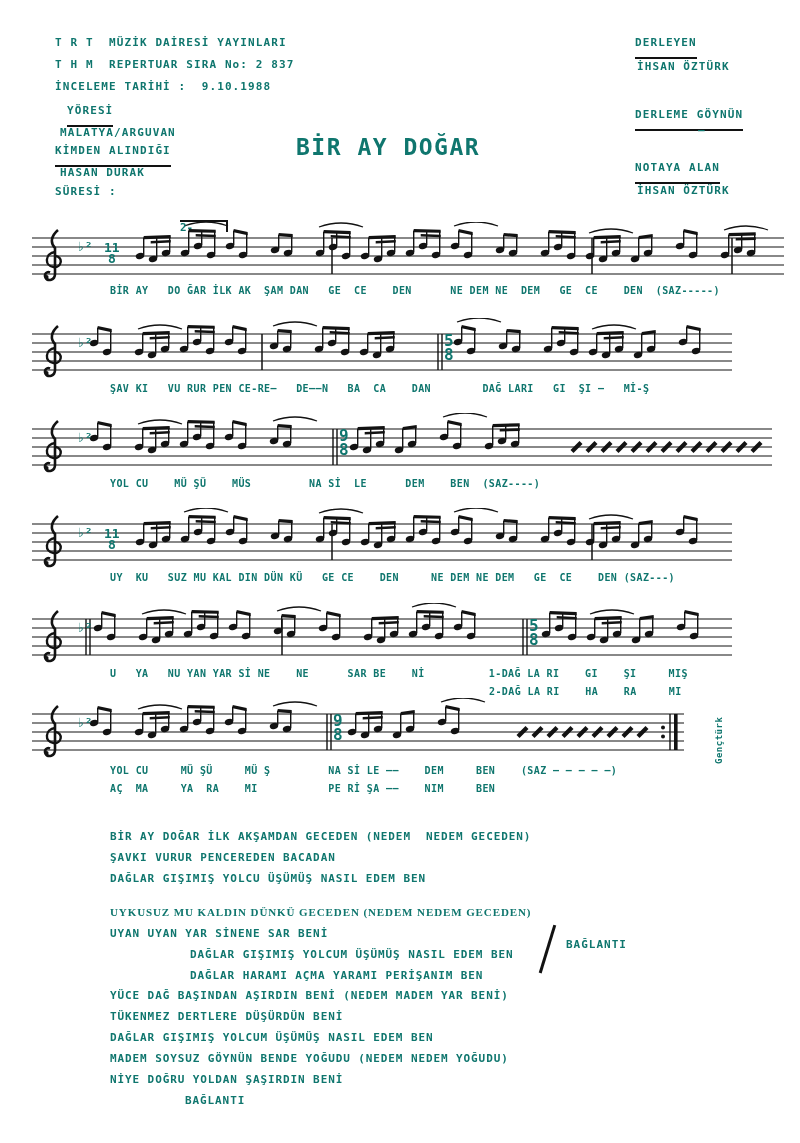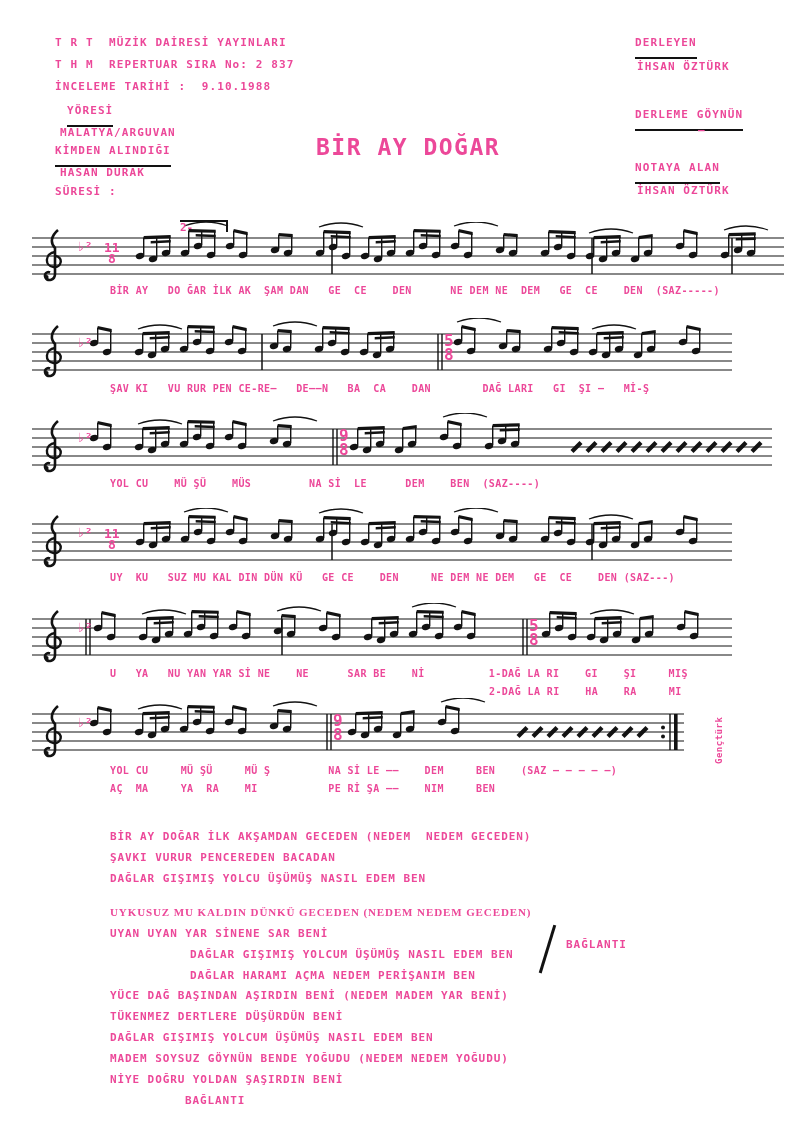--- a/index.html
+++ b/index.html
@@ -1,25 +1,25 @@
 <!DOCTYPE html>
 <html><head>
 <meta charset="utf-8">
 <style>
   html,body{margin:0;padding:0;background:#e8e8e4;}
   .page{
     position:relative;width:800px;height:1143px;margin:0 auto;
-    background:#ffffff;color:#ec4899;overflow:hidden;
+    background:#ffffff;color:#0f766e;overflow:hidden;
     font-family:"DejaVu Sans Mono","Liberation Mono",monospace;
   }
   .hline{position:absolute;font-weight:bold;font-size:11px;letter-spacing:1.1px;white-space:pre;}
   .ul{border-bottom:2px solid #121212;padding-bottom:8px;}
   .title{
     position:absolute;left:296px;top:134px;font-weight:bold;font-size:23px;
-    letter-spacing:1.5px;white-space:pre;margin-left:20px;
+    letter-spacing:1.5px;white-space:pre;
   }
   .staff{position:absolute;left:32px;width:762px;height:96px;}
   .staff-svg{position:absolute;left:0;top:0;}
   .keysig{position:absolute;top:17px;font-size:13px;font-weight:bold;letter-spacing:0;}
   .tsig{position:absolute;font-weight:bold;text-align:center;}
   .tsig i{display:block;font-style:normal;font-size:13px;line-height:11px;}
   .tsig.mid i{font-size:16px;line-height:14px;}
   .volta{
     position:absolute;left:148px;top:-2px;height:10px;width:46px;
     border-top:2.5px solid #121212;border-right:2.5px solid #121212;
@@ -702,21 +702,21 @@
 
   <div class="credit">Gençtürk</div>
 
   <div class="verse" style="left:110px;top:826px">
     <div class="vline">BİR AY DOĞAR İLK AKŞAMDAN GECEDEN (NEDEM  NEDEM GECEDEN)</div>
     <div class="vline">ŞAVKI VURUR PENCEREDEN BACADAN</div>
     <div class="vline">DAĞLAR GIŞIMIŞ YOLCU ÜŞÜMÜŞ NASIL EDEM BEN</div>
     <div class="vline gap">UYKUSUZ MU KALDIN DÜNKÜ GECEDEN (NEDEM NEDEM GECEDEN)</div>
     <div class="vline">UYAN UYAN YAR SİNENE SAR BENİ</div>
     <div class="vline indent">DAĞLAR GIŞIMIŞ YOLCUM ÜŞÜMÜŞ NASIL EDEM BEN</div>
-    <div class="vline indent">DAĞLAR HARAMI AÇMA NEDEM PERİŞANIM BEN</div>
+    <div class="vline indent">DAĞLAR HARAMI AÇMA YARAMI PERİŞANIM BEN</div>
   </div>
   <div class="slash" style="left:546px;top:924px"></div>
   <div class="baglanti" style="left:566px;top:938px">BAĞLANTI</div>
 
   <div class="verse" style="left:110px;top:985px">
     <div class="vline">YÜCE DAĞ BAŞINDAN AŞIRDIN BENİ (NEDEM MADEM YAR BENİ)</div>
     <div class="vline">TÜKENMEZ DERTLERE DÜŞÜRDÜN BENİ</div>
     <div class="vline">DAĞLAR GIŞIMIŞ YOLCUM ÜŞÜMÜŞ NASIL EDEM BEN</div>
     <div class="vline">MADEM SOYSUZ GÖYNÜN BENDE YOĞUDU (NEDEM NEDEM YOĞUDU)</div>
     <div class="vline">NİYE DOĞRU YOLDAN ŞAŞIRDIN BENİ</div>

